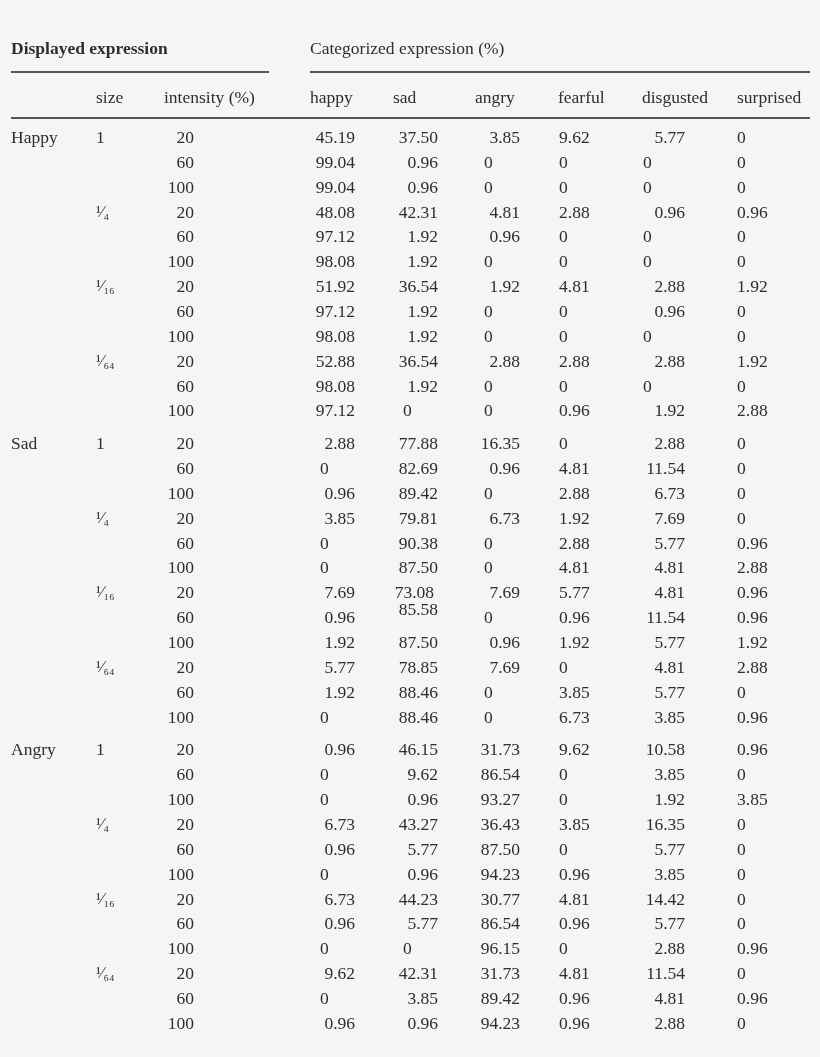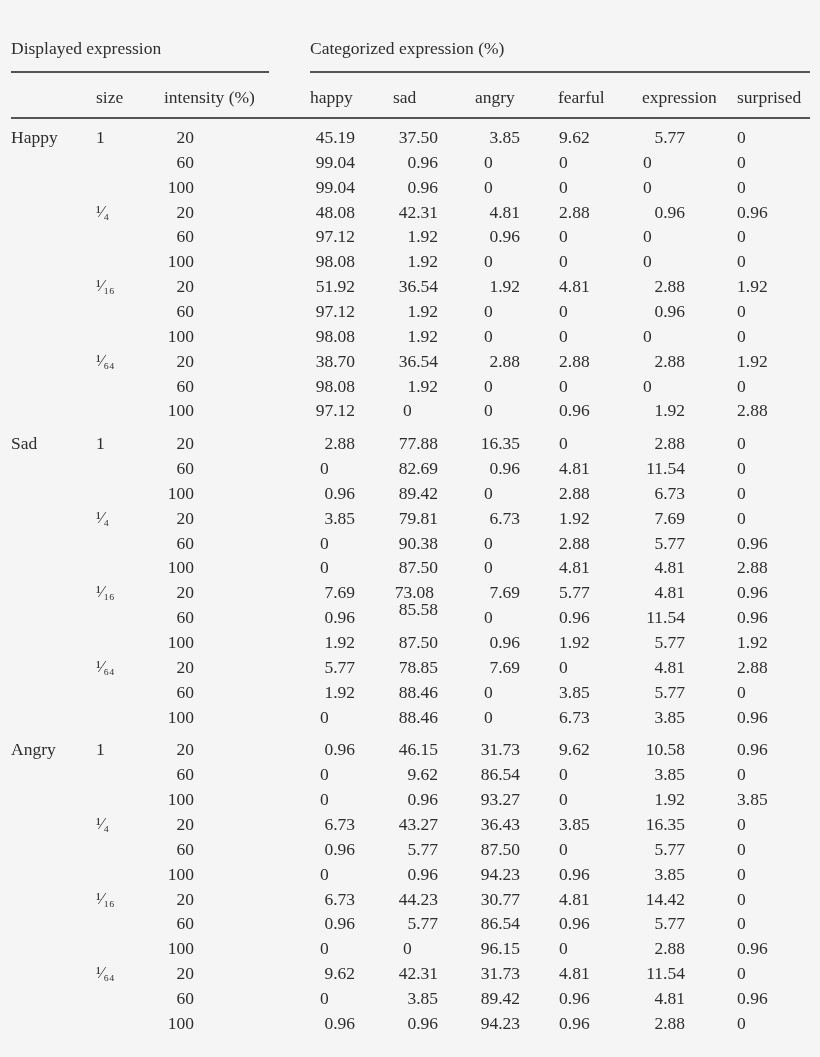--- a/index.html
+++ b/index.html
@@ -10,32 +10,32 @@
   }
   .abs { position: absolute; white-space: nowrap; line-height: 20px; }
   .rule { position: absolute; height: 1.6px; background: #555; }
   .cell { position: absolute; white-space: nowrap; line-height: 20px; }
   .bold { font-weight: normal; }
 </style>
 </head>
 <body>
 
 <div>
-  <div class="abs" style="left:11px; top:38px;">Displayed expression</div>
+  <div class="abs" style="left:11px; top:38px;font-weight:bold;">Displayed expression</div>
   <div class="abs" style="left:310px; top:38px;">Categorized expression (%)</div>
   <div class="rule" style="left:11px; width:258px; top:71px;"></div>
   <div class="rule" style="left:310px; width:500px; top:71px;"></div>
 
   <div class="abs" style="left:96px; top:87px;">size</div>
   <div class="abs" style="left:164px; top:87px;">intensity (%)</div>
   <div class="abs" style="left:310px; top:87px;">happy</div>
   <div class="abs" style="left:393px; top:87px;">sad</div>
   <div class="abs" style="left:475px; top:87px;">angry</div>
   <div class="abs" style="left:558px; top:87px;">fearful</div>
-  <div class="abs" style="left:642px; top:87px;">expression</div>
+  <div class="abs" style="left:642px; top:87px;">disgusted</div>
   <div class="abs" style="left:737px; top:87px;">surprised</div>
   <div class="rule" style="left:11px; width:799px; top:117px;"></div>
 </div>
 
 <div id="table-body">
     <div>
       <div class="cell" style="left: 11px; top: 127px;">Happy</div>
       <div class="cell" style="left: 96px; top: 127px; font-size: 17.5px;">1</div>
       <div>
         <div class="cell" style="right: 626px; top: 127px;">20</div>
@@ -116,21 +116,21 @@
         <div class="cell bold" style="top: 325.8px; right: 465px;">98.08</div>
         <div class="cell" style="top: 325.8px; right: 382px;">1.92</div>
         <div class="cell" style="top: 325.8px; left: 484px;">0</div>
         <div class="cell" style="top: 325.8px; left: 559px;">0</div>
         <div class="cell" style="top: 325.8px; left: 643px;">0</div>
         <div class="cell" style="top: 325.8px; left: 737px;">0</div>
       </div>
       <div class="cell" style="left: 96px; top: 350.65px; font-size: 16px;">¹⁄₆₄</div>
       <div>
         <div class="cell" style="right: 626px; top: 350.65px;">20</div>
-        <div class="cell bold" style="top: 350.65px; right: 465px;">38.70</div>
+        <div class="cell bold" style="top: 350.65px; right: 465px;">52.88</div>
         <div class="cell" style="top: 350.65px; right: 382px;">36.54</div>
         <div class="cell" style="top: 350.65px; right: 300px;">2.88</div>
         <div class="cell" style="top: 350.65px; left: 559px;">2.88</div>
         <div class="cell" style="top: 350.65px; right: 135px;">2.88</div>
         <div class="cell" style="top: 350.65px; left: 737px;">1.92</div>
       </div>
       <div>
         <div class="cell" style="right: 626px; top: 375.5px;">60</div>
         <div class="cell bold" style="top: 375.5px; right: 465px;">98.08</div>
         <div class="cell" style="top: 375.5px; right: 382px;">1.92</div>

